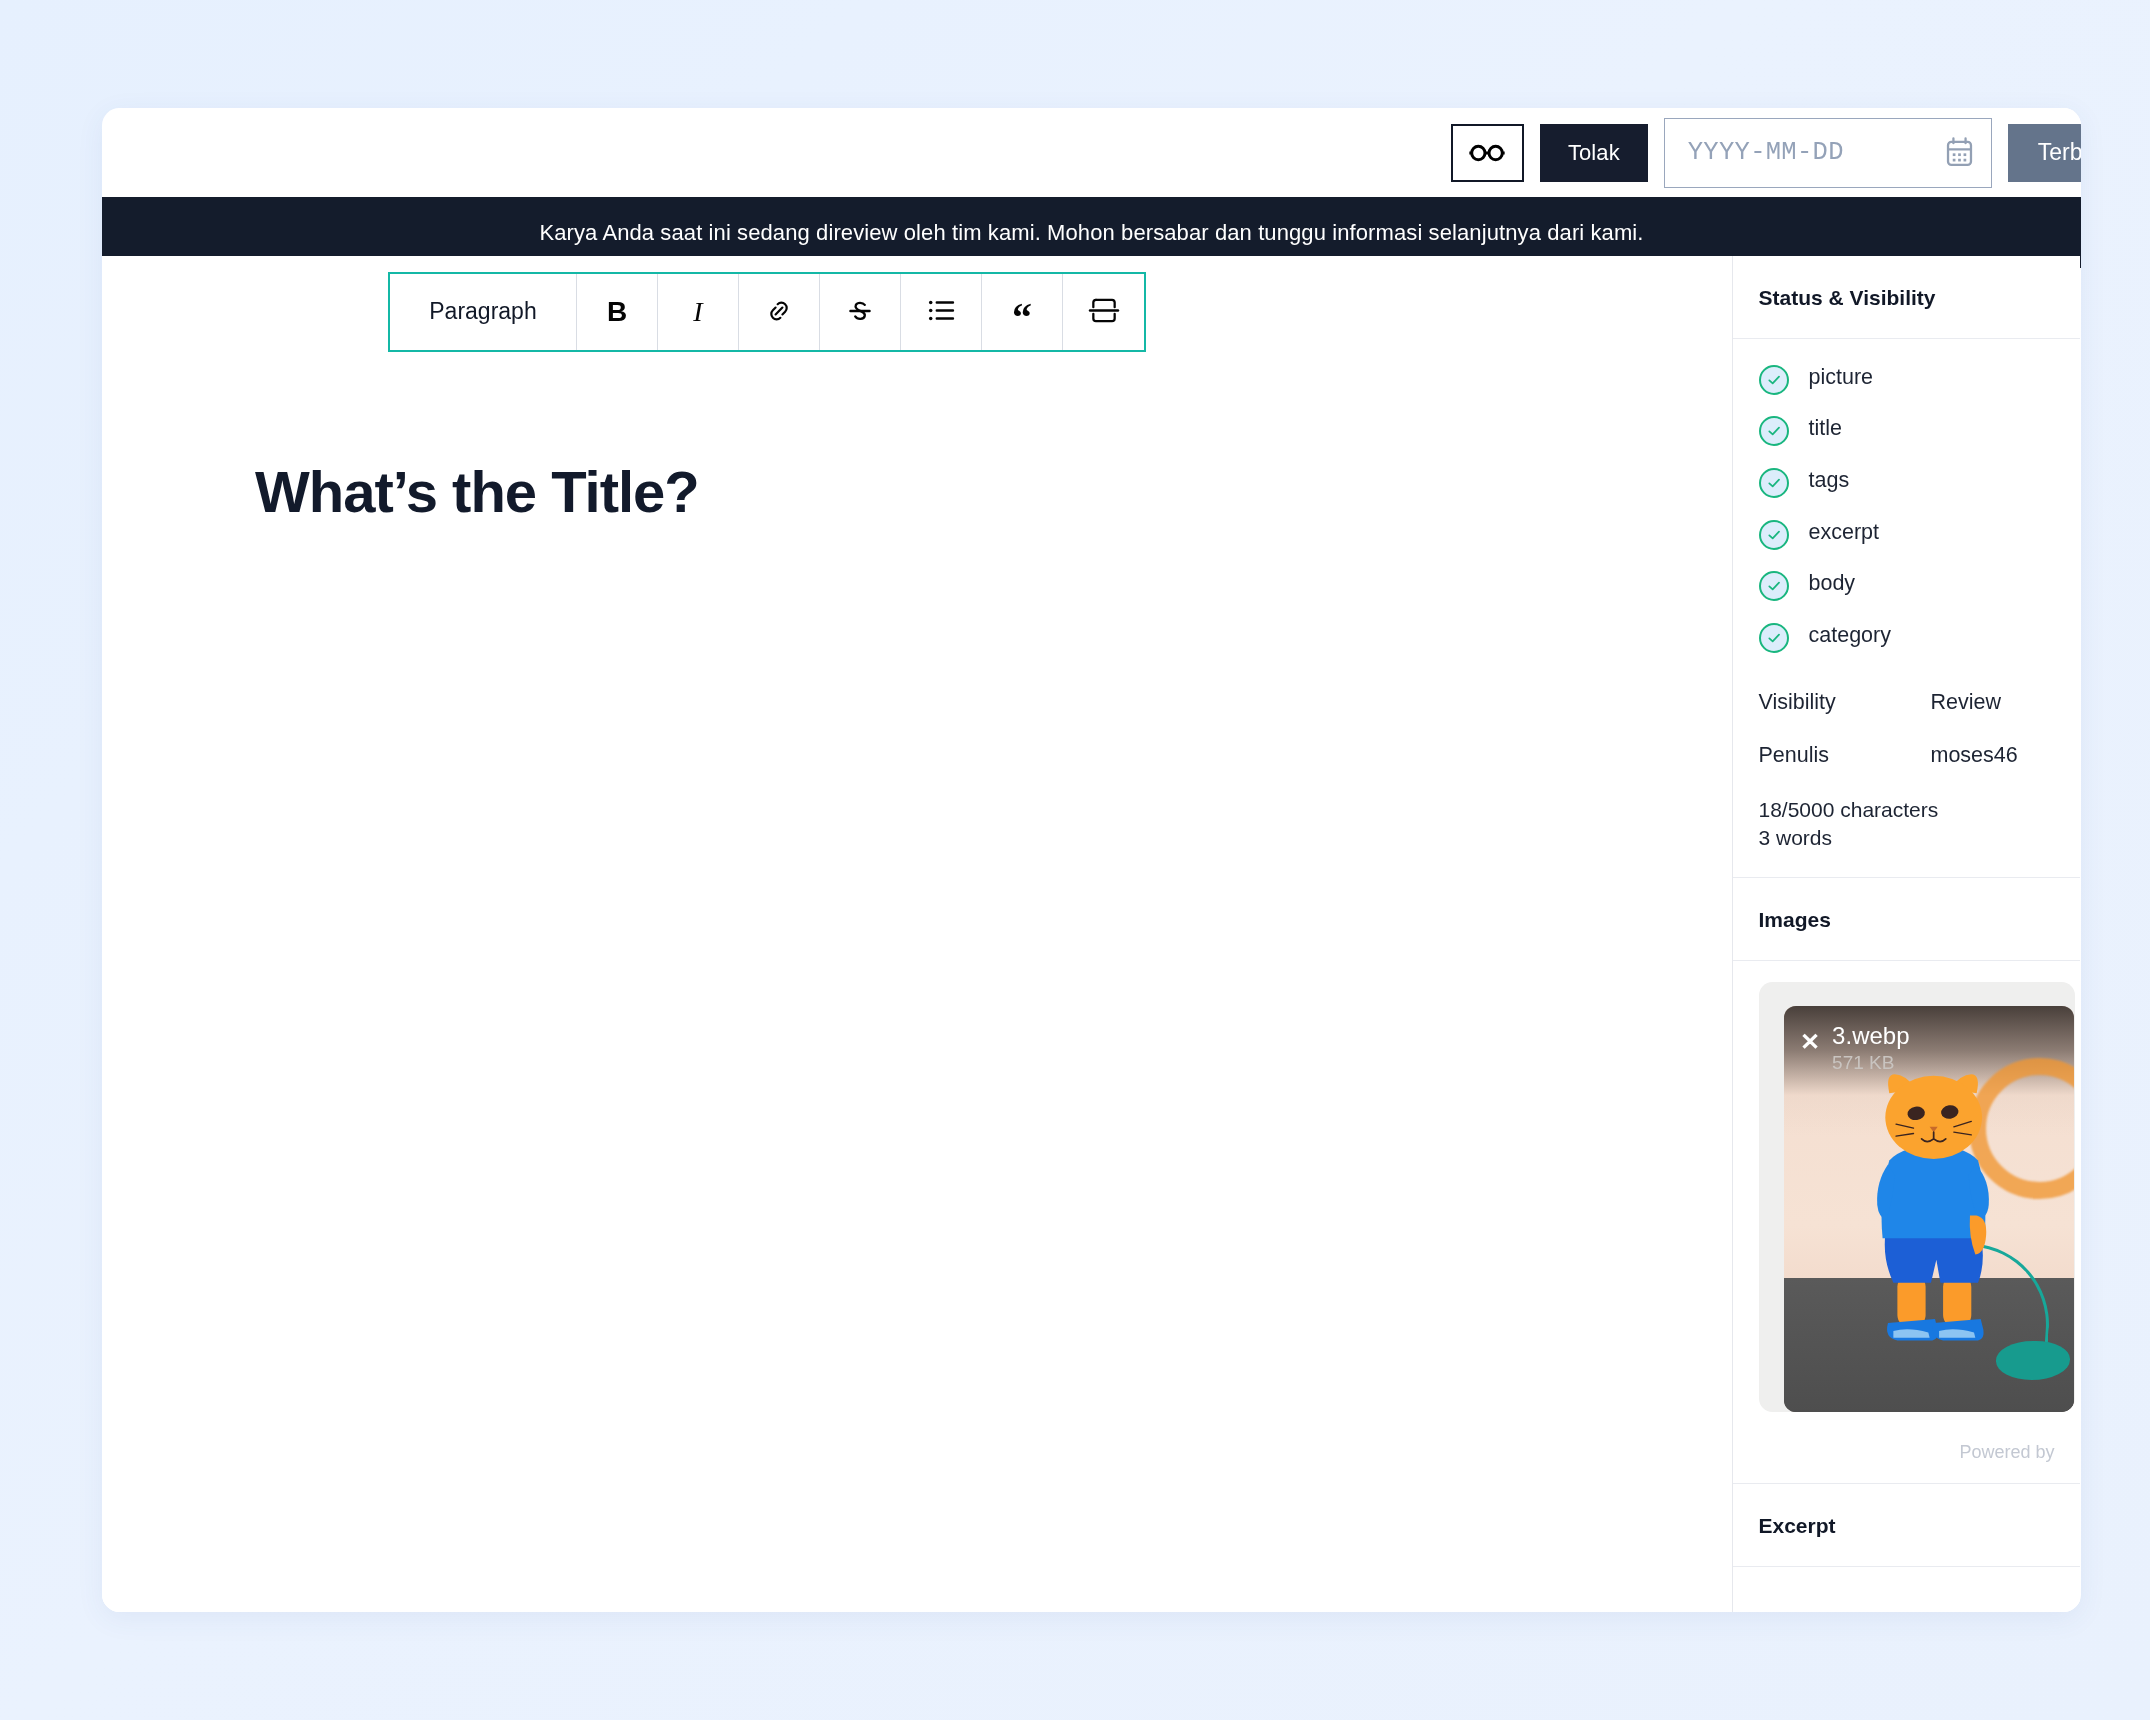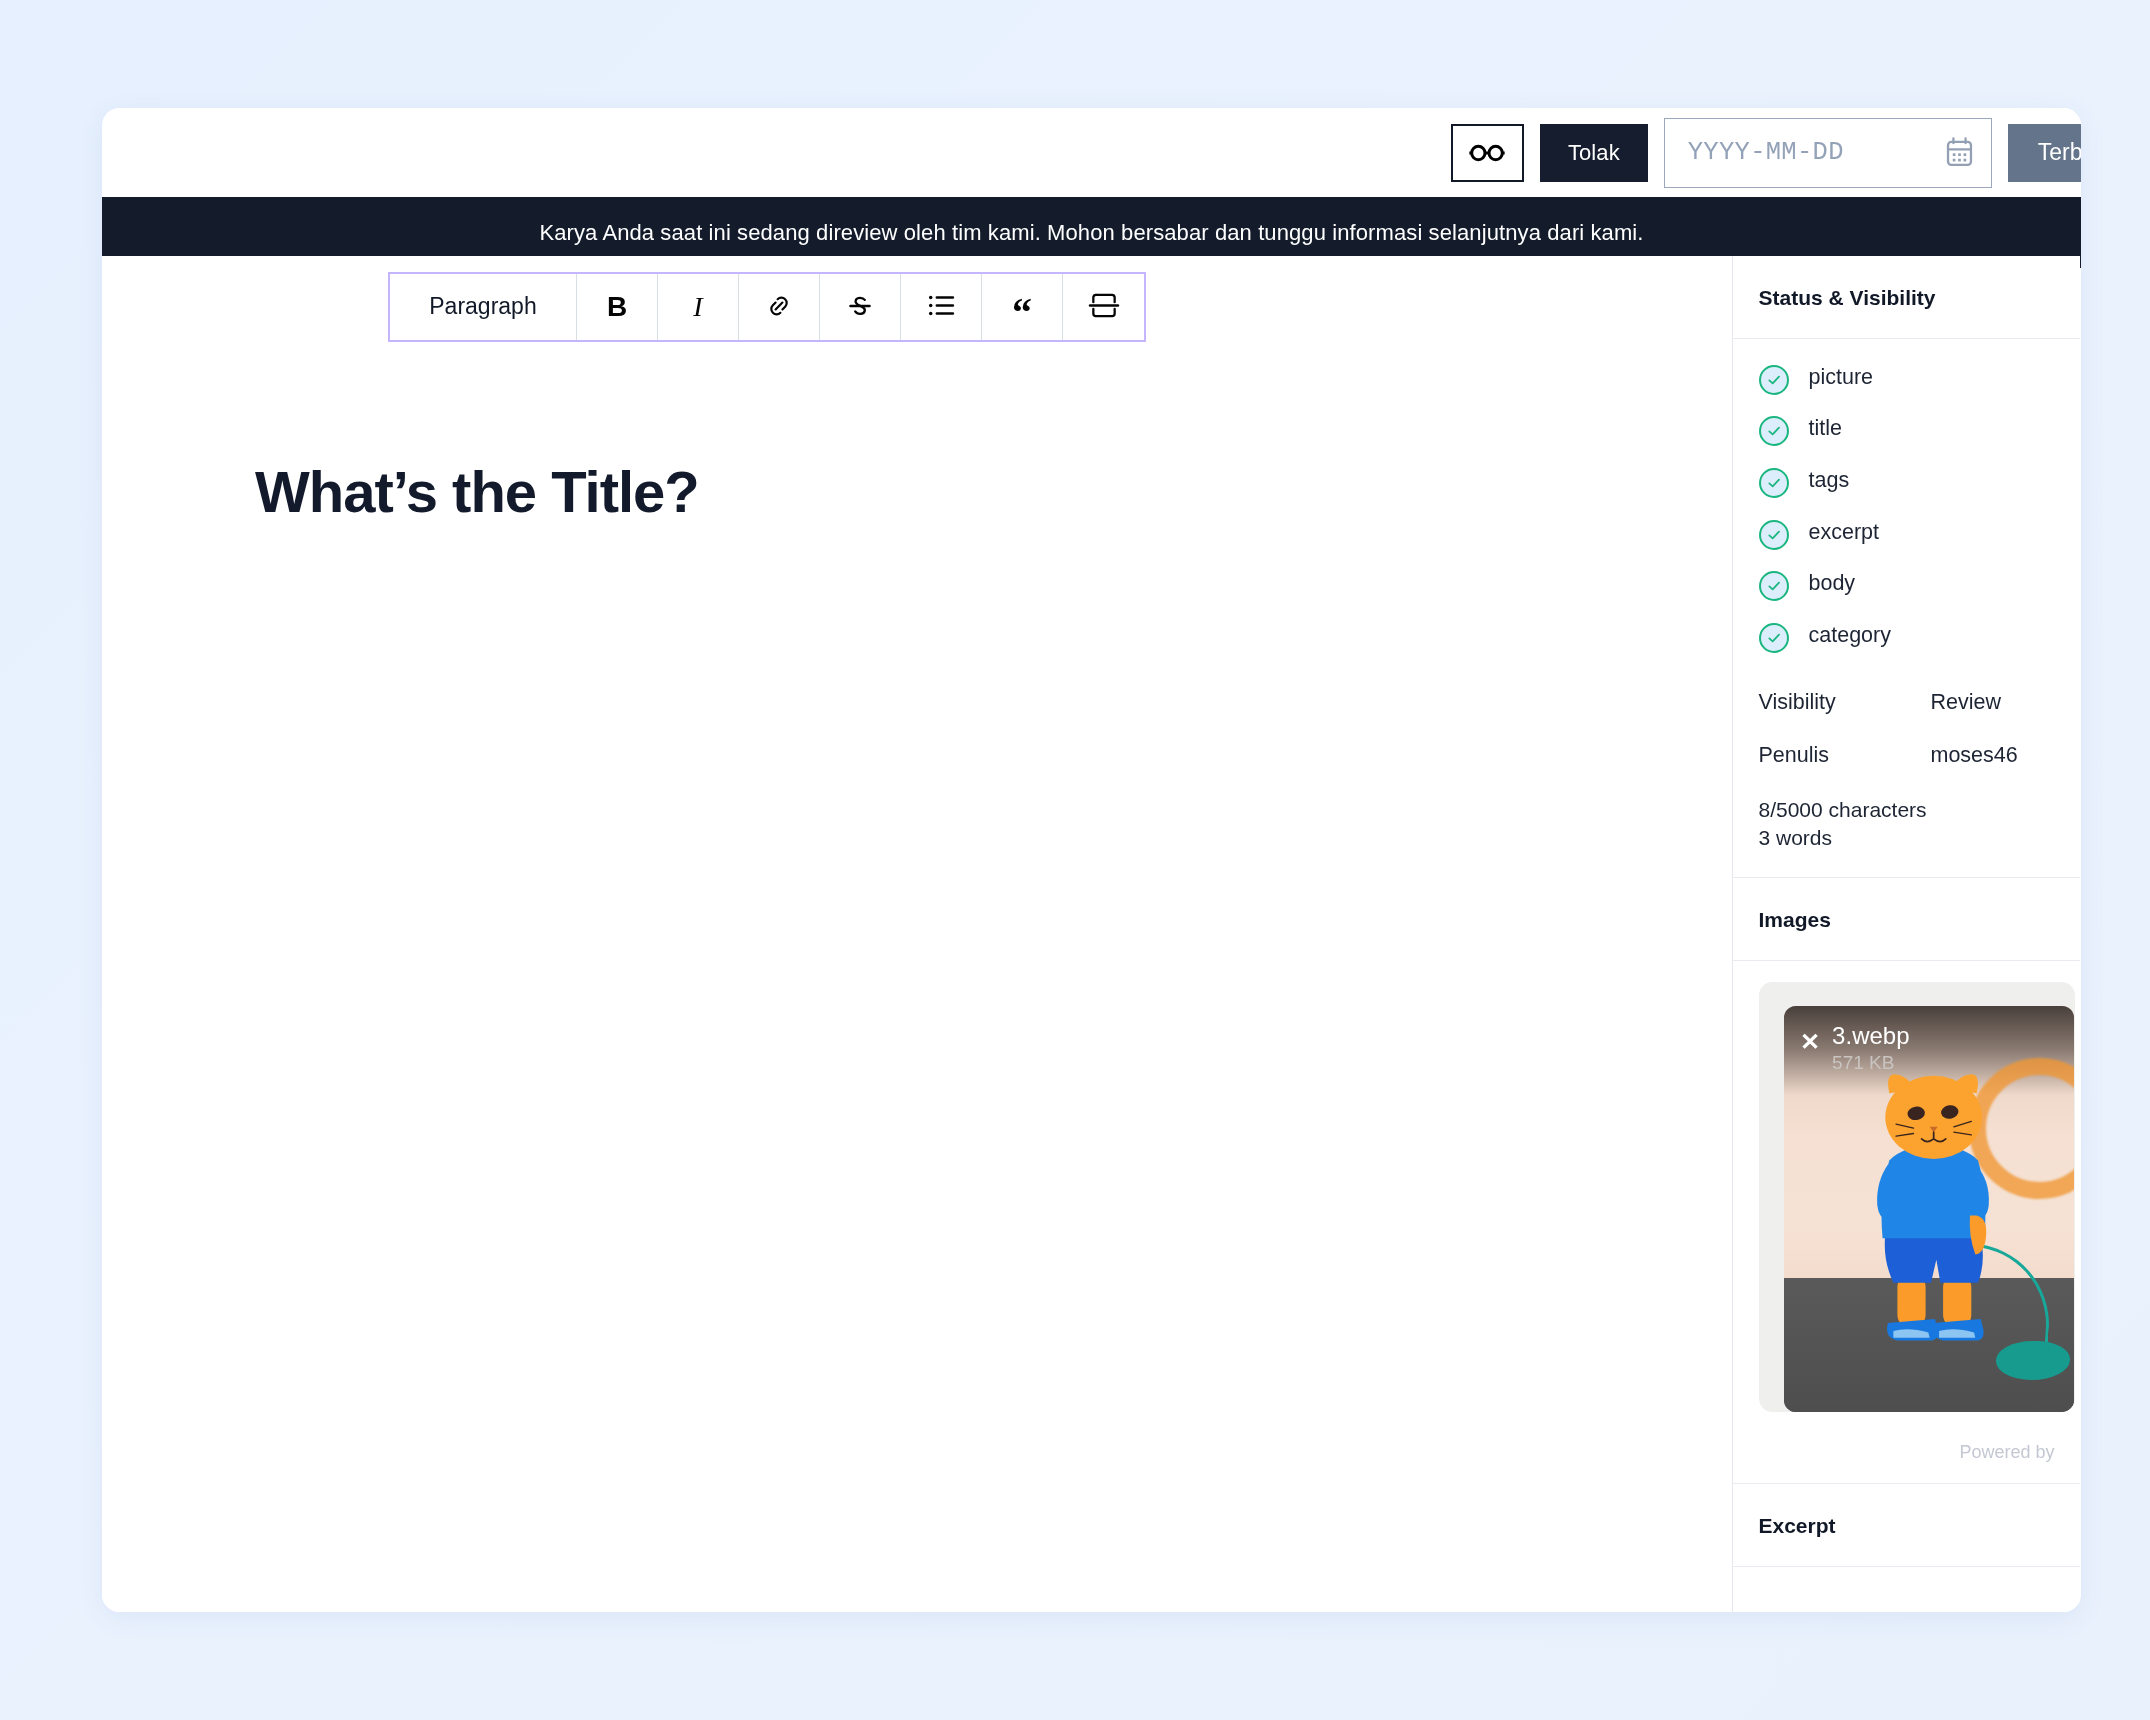--- a/index.html
+++ b/index.html
@@ -153,22 +153,22 @@
     position: relative;
     width: 1630px;
     height: 100%;
     background: #ffffff;
   }
 
   .fmt-toolbar {
     position: absolute;
     left: 286px;
     top: 15.5px;
-    height: 70px;
-    border: 2px solid #c4b5fd;
+    height: 80px;
+    border: 2px solid #14b8a6;
     background: #701a75;
     display: flex;
     align-items: stretch;
   }
   .fmt-item {
     display: flex;
     align-items: center;
     justify-content: center;
     border-right: 1.3px solid #d9dde4;
     cursor: pointer;
@@ -584,21 +584,21 @@
 
         <div class="meta-rows">
           <div class="meta-row">
             <span class="meta-key">Visibility</span>
             <span class="meta-val">Review</span>
           </div>
           <div class="meta-row">
             <span class="meta-key">Penulis</span>
             <span class="meta-val">moses46</span>
           </div>
-          <div class="counts">8/5000 characters</div>
+          <div class="counts">18/5000 characters</div>
           <div class="counts">3 words</div>
         </div>
       </div>
 
       <div class="side-section">
         <div class="side-head">Images</div>
       </div>
 
       <div class="side-section">
         <div class="img-wrap">

